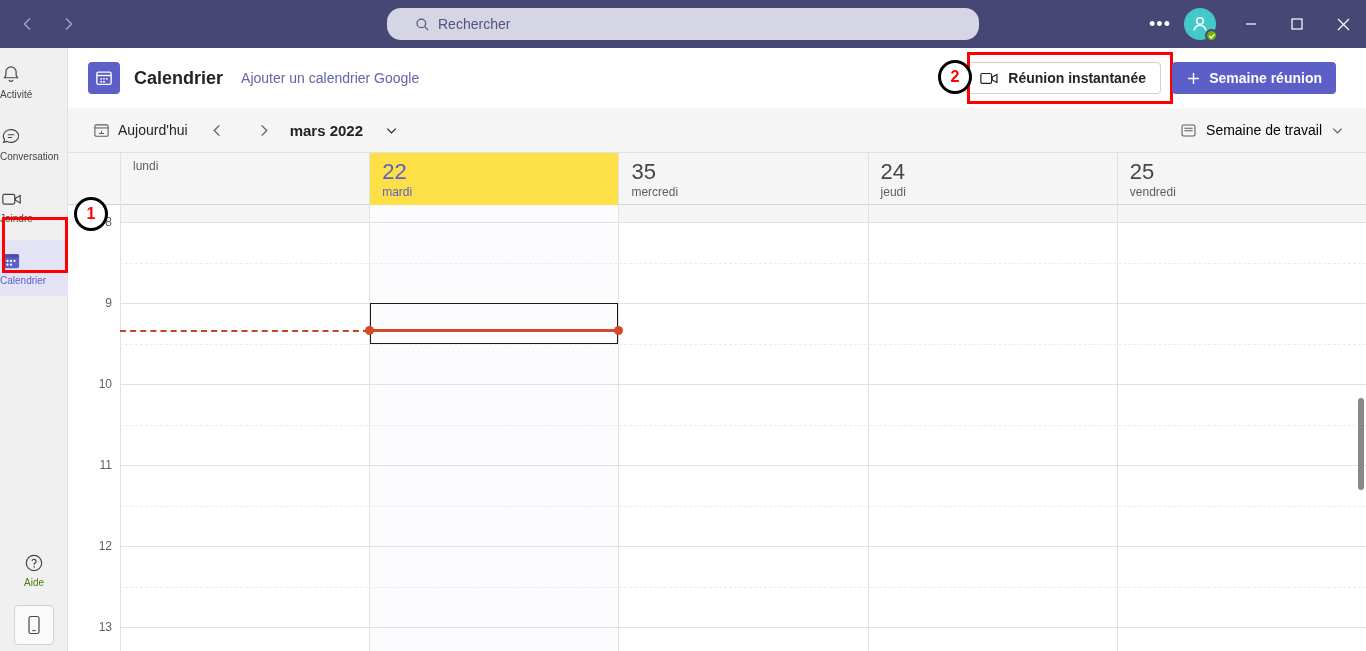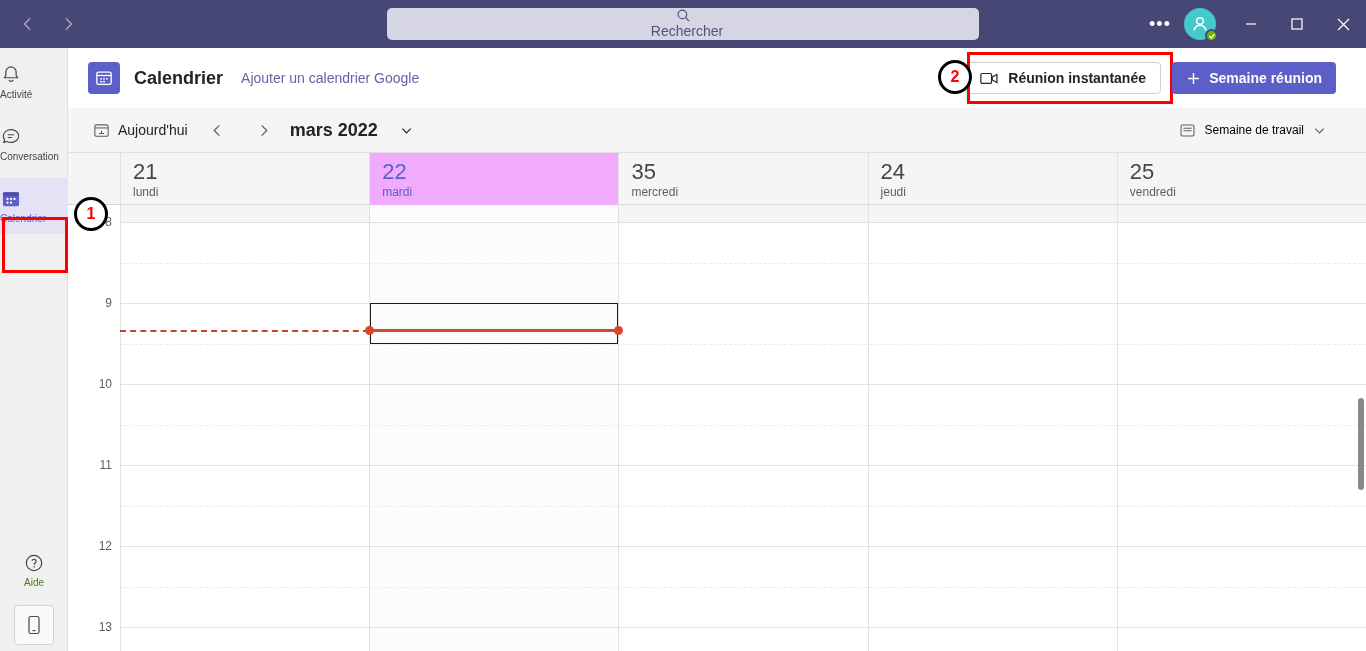--- a/index.html
+++ b/index.html
@@ -16,22 +16,22 @@
     background: #464775;
     display: flex; align-items: center;
   }
   .nav-arrows { display: flex; align-items: center; margin-left: 12px; gap: 8px; }
   .nav-arrow {
     width: 32px; height: 32px; display: flex; align-items: center; justify-content: center;
     color: #a9a8c6; cursor: pointer;
   }
   #searchbar {
     position: absolute; left: 387px; top: 8px; width: 592px; height: 32px;
-    background: #d6d5e4; border-radius: 5px;
-    display: flex; align-items: center; padding: 0 17px; cursor: text; flex-direction: column;
+    background: #d6d5e4; border-radius: 14px;
+    display: flex; align-items: center; padding: 0 28px; cursor: text;
   }
   #searchbar .ph { color: #53517f; font-size: 14px; margin-left: 8px; }
   .tb-right { position: absolute; right: 0; top: 0; height: 48px; display: flex; align-items: center; }
   .tb-dots {
     width: 40px; height: 48px; display: flex; align-items: center; justify-content: center;
     color: #fff; font-size: 18px; letter-spacing: 1px; cursor: pointer;
   }
   .avatar-wrap { position: relative; width: 32px; height: 32px; margin: 0 12px 0 4px; cursor: pointer; }
   .avatar {
     width: 32px; height: 32px; border-radius: 50%;
@@ -115,35 +115,35 @@
   }
   .tb-item {
     display: flex; align-items: center; cursor: pointer;
     font-size: 14px; color: #252423; gap: 8px;
   }
   #tb-today { margin-left: 25px; }
   .tb-chev {
     width: 32px; height: 32px; display: flex; align-items: center; justify-content: center;
     color: #605e5c; cursor: pointer;
   }
-  #tb-month { margin-left: 10px; font-weight: bold; font-size: 18px; gap: 22px; }
-  #tb-view { position: absolute; right: 40px; display: flex; align-items: center; gap: 9px; cursor: pointer; font-size: 12px; }
+  #tb-month { margin-left: 10px; font-weight: bold; font-size: 15px; gap: 22px; }
+  #tb-view { position: absolute; right: 22px; display: flex; align-items: center; gap: 9px; cursor: pointer; font-size: 14px; }
 
   
   #day-head {
     position: absolute; left: 0; top: 105px; width: 1298px; height: 52px;
     background: #f5f5f5; border-bottom: 1px solid #d6d6d6;
   }
   .dcol {
     position: absolute; top: 0; height: 52px;
     border-left: 1px solid #e1e1e1; padding: 6px 0 0 12px;
   }
   .dcol .dnum { font-size: 22px; color: #484644; line-height: 26px; }
   .dcol .dname { font-size: 12px; color: #605e5c; }
-  .dcol.today { background: #f0abfc; }
+  .dcol.today { background: #fde047; }
   .dcol.today .dnum { color: #5b5fc7; }
   .dcol.today .dname { color: #5b5fc7; }
 
   
   #grid {
     position: absolute; left: 0; top: 157px; width: 1298px; height: 446px;
     overflow: hidden; background: #fff;
   }
   #gutter { position: absolute; left: 0; top: 0; width: 52px; height: 900px; background: #fff; }
   .hr-lbl {
@@ -259,20 +259,27 @@
   </div>
 
   <div class="rail-item">
     <svg width="22" height="22" viewBox="0 0 24 24">
       <path d="M3.6 11 a8.4 7 0 1 1 4 5.9 l-3.6 1 1-3.2 A7 7 0 0 1 3.6 11 z" fill="none" stroke="#484644" stroke-width="1.3"></path>
       <path d="M8.5 9.6 H15.5 M8.5 12.6 H13.2" stroke="#484644" stroke-width="1.2"></path>
     </svg>
     <span class="lbl">Conversation</span>
   </div>
 
+  <div class="rail-item">
+    <svg width="24" height="22" viewBox="0 0 26 24">
+      <rect x="3" y="7" width="13" height="10.5" rx="1.6" fill="none" stroke="#484644" stroke-width="1.3"></rect>
+      <path d="M16.8 11.2 L22 8.2 V16.3 L16.8 13.3 z" fill="none" stroke="#484644" stroke-width="1.3"></path>
+    </svg>
+    <span class="lbl">Joindre</span>
+  </div>
 
   <div class="rail-item active">
     <svg width="22" height="22" viewBox="0 0 24 24">
       <rect x="3.2" y="4.6" width="17.6" height="15.4" rx="2" fill="#5b5fc7"></rect>
       <rect x="3.2" y="4.6" width="17.6" height="3.8" rx="1.6" fill="#4b4eab"></rect>
       <circle cx="8.2" cy="12" r="1.25" fill="#fff"></circle>
       <circle cx="12" cy="12" r="1.25" fill="#fff"></circle>
       <circle cx="15.8" cy="12" r="1.25" fill="#fff"></circle>
       <circle cx="8.2" cy="16" r="1.25" fill="#fff"></circle>
       <circle cx="12" cy="16" r="1.25" fill="#fff"></circle>
@@ -366,21 +373,20 @@
       </svg>
       <span>Semaine de travail</span>
       <svg width="13" height="13" viewBox="0 0 14 14">
         <path d="M2.5 5 L7 9.5 L11.5 5" fill="none" stroke="#605e5c" stroke-width="1.3"></path>
       </svg>
     </div>
   </div>
 
   <div id="day-head">
       <div class="dcol" style="left: 52px; width: 249.2px;">
-        <div class="dnum">21</div>
         <div class="dname">lundi</div>
       </div>
       <div class="dcol today" style="left: 301.2px; width: 249.2px;">
         <div class="dnum">22</div>
         <div class="dname">mardi</div>
       </div>
       <div class="dcol" style="left: 550.4px; width: 249.2px;">
         <div class="dnum">35</div>
         <div class="dname">mercredi</div>
       </div>

